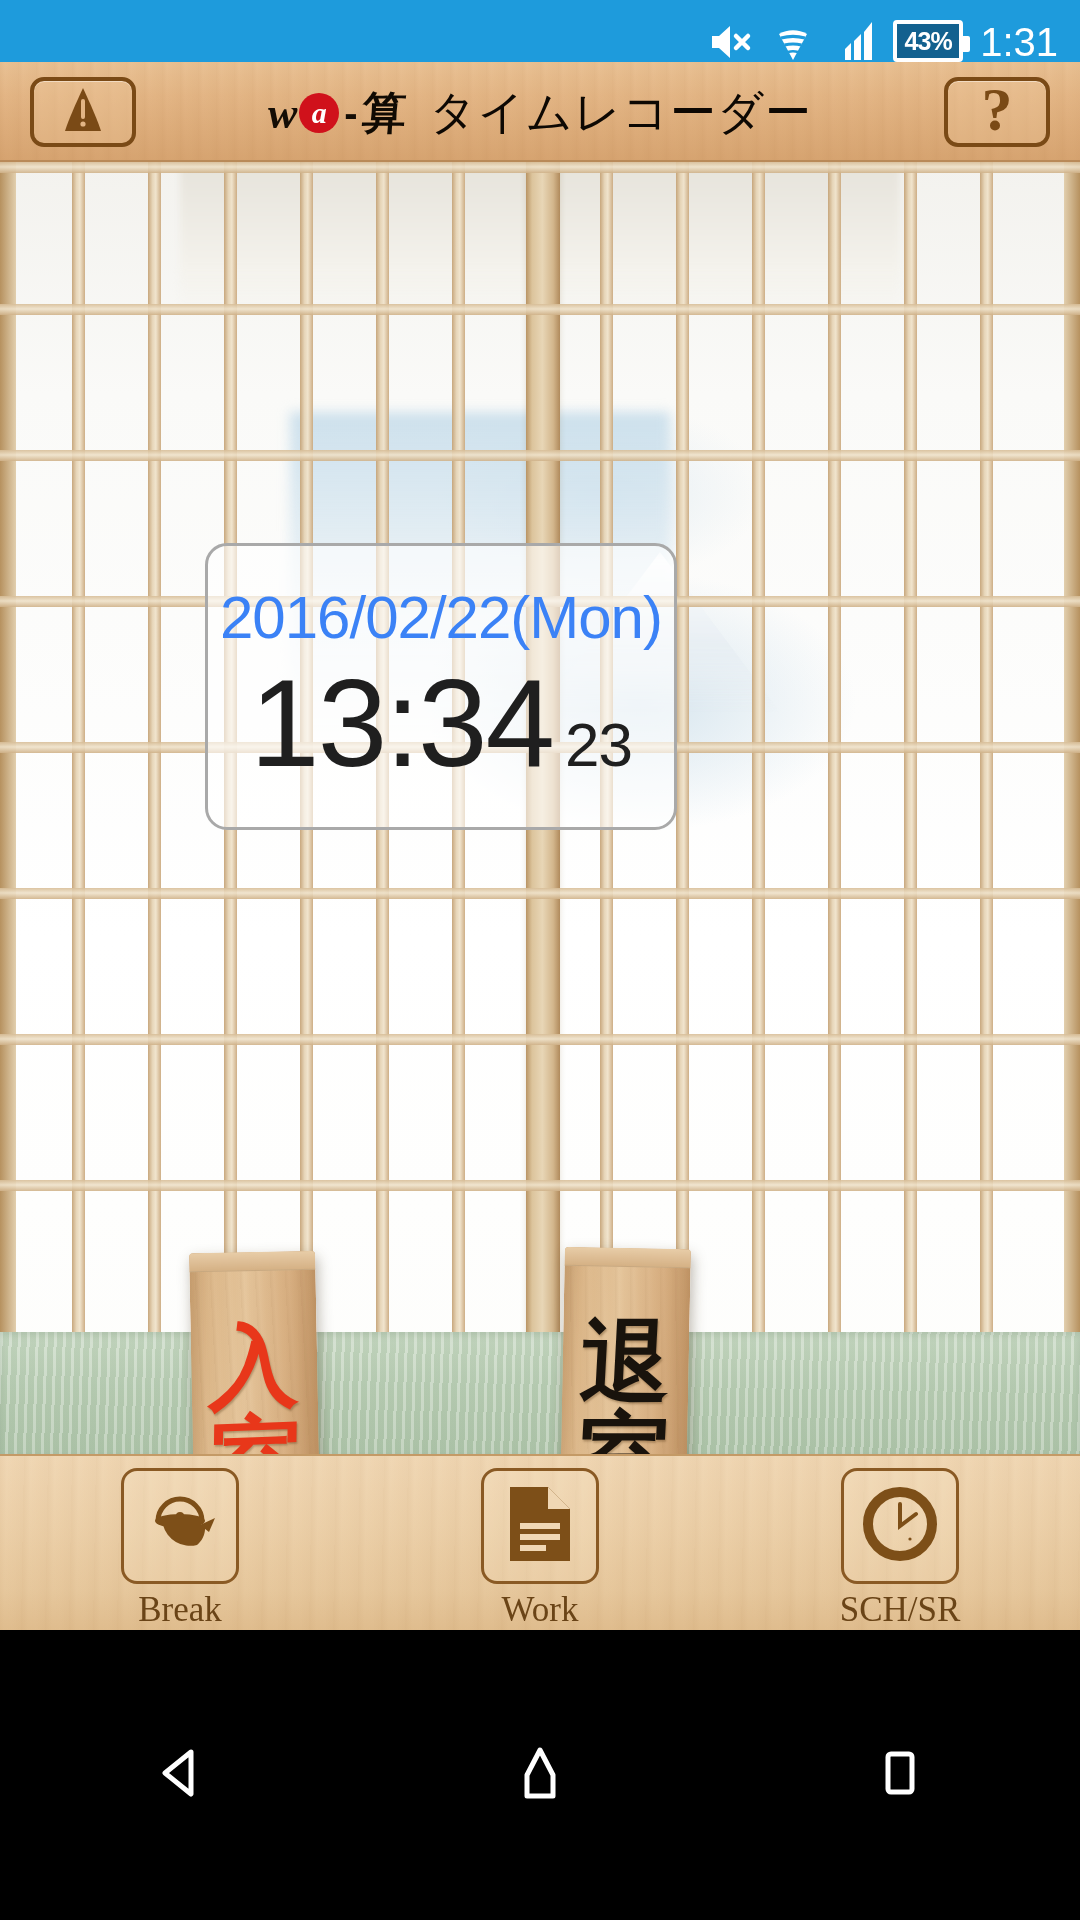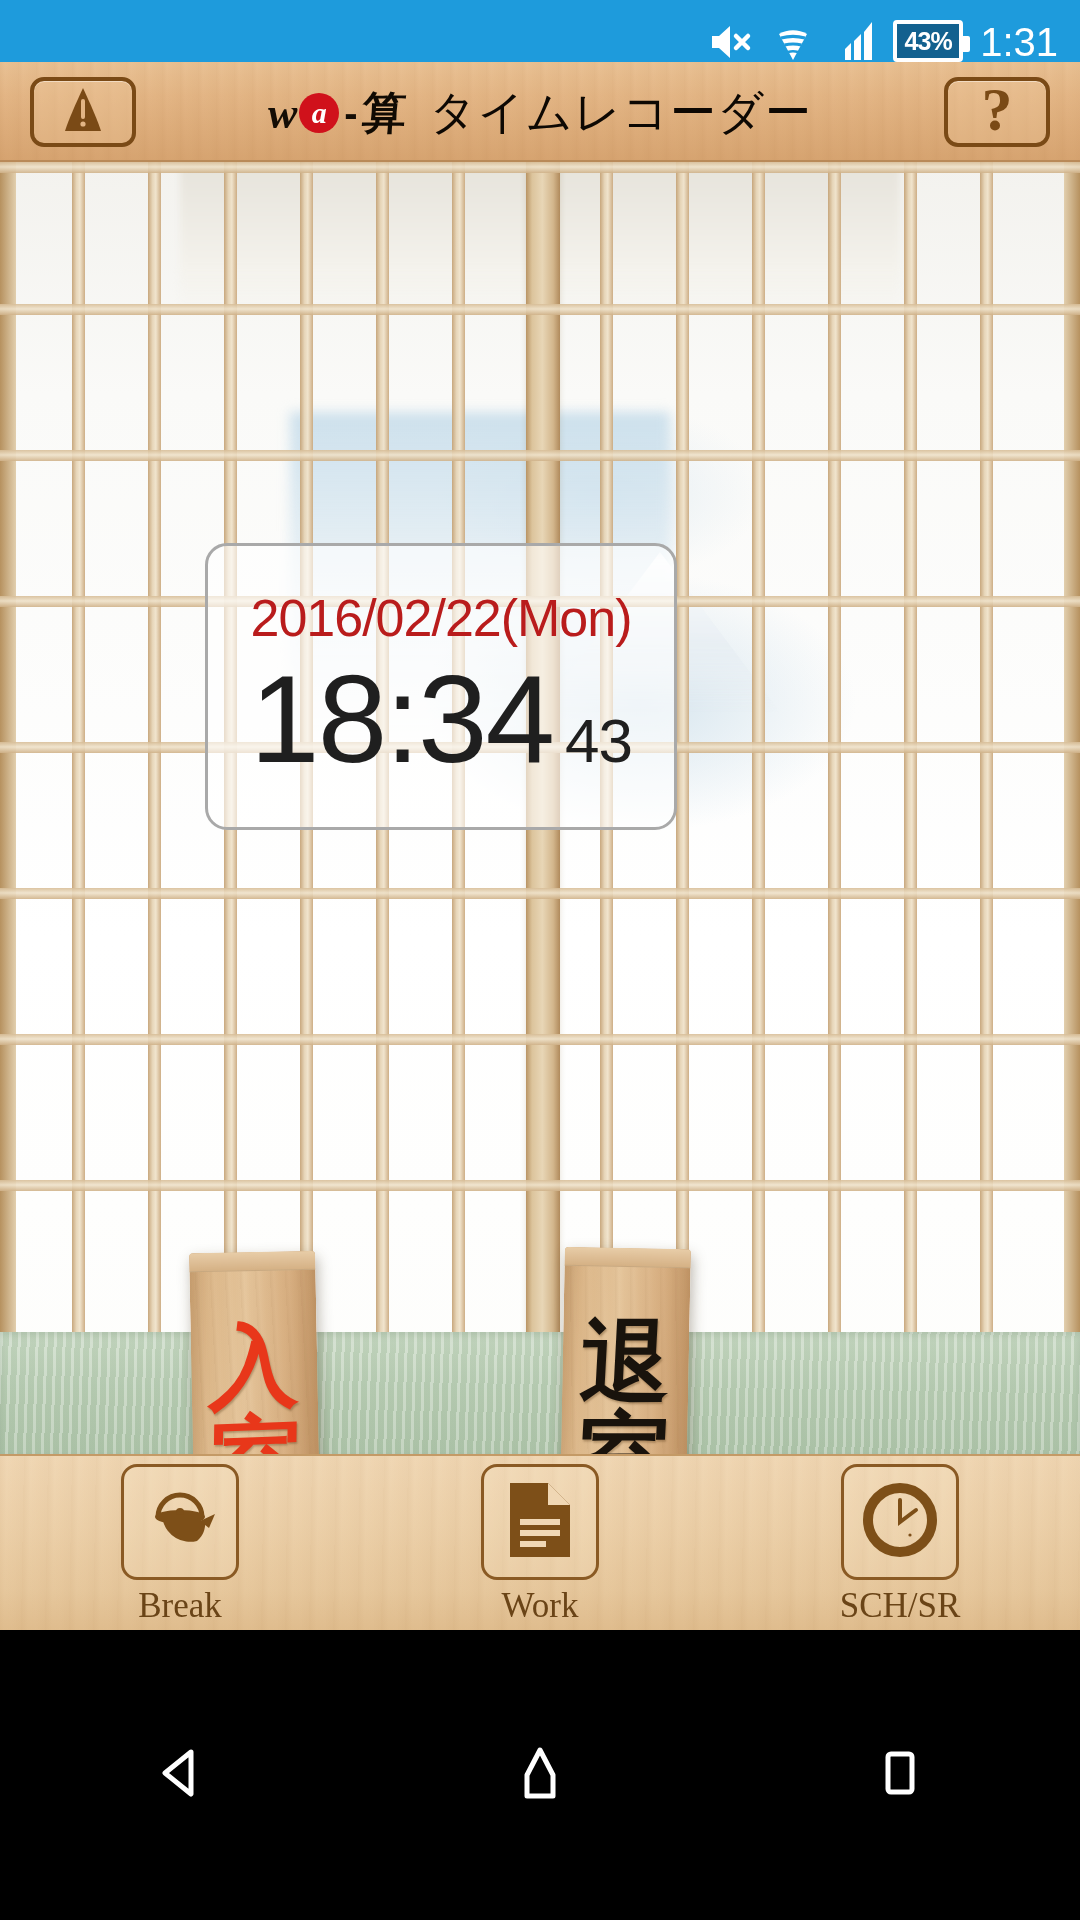--- a/index.html
+++ b/index.html
@@ -107,21 +107,21 @@
     box-shadow: inset 0 3px 6px rgba(120,140,120,.25);
   }
 
   
   .clockpanel{
     position:absolute; left:205px; top:381px; width:472px; height:287px;
     background:rgba(255,255,255,.60);
     border:3px solid #a9a9a9; border-radius:22px;
     display:flex; flex-direction:column; align-items:center; justify-content:center;
   }
-  .cp-date{ font-size:52px; color:#b91c1c; letter-spacing:-1px; line-height:1; margin-bottom:12px;}
+  .cp-date{ font-size:60px; color:#3b82f6; letter-spacing:-1px; line-height:1; margin-bottom:12px;}
   .cp-timerow{ display:flex; align-items:baseline; }
   .cp-time{ font-size:125px; color:#1f1f1f; line-height:1; letter-spacing:-2px;}
   .cp-sec{ font-size:62px; color:#1f1f1f; line-height:1; margin-left:12px; letter-spacing:-1px;}
 
   
   .stamp{
     position:absolute; width:126px; height:304px;
     border-radius:4px 4px 2px 2px;
     background:
       repeating-linear-gradient(88deg, rgba(150,105,55,.10) 0px, rgba(150,105,55,0) 4px, rgba(205,160,105,.10) 9px, rgba(170,120,65,.06) 15px),
@@ -146,21 +146,21 @@
   .stamp.right .stamp-ch{ color:#19130c; transform:skewX(-3deg) rotate(-1deg); }
   .stamp-inner{ display:flex; flex-direction:column; align-items:center; margin-top:16px; }
 
   
   .toolbar{
     position:absolute; left:0; top:1454px; width:1080px; height:176px;
     background:
       repeating-linear-gradient(91deg, rgba(180,135,85,.09) 0px, rgba(180,135,85,0) 7px, rgba(225,190,145,.10) 15px, rgba(180,135,85,.06) 24px),
       linear-gradient(180deg,#f0d7b4 0%, #ecd0a9 40%, #e6c79c 78%, #dfbc8d 100%);
     border-top:2px solid #c49a66;
-    display:flex; align-items:center; justify-content:space-around;
+    display:flex; align-items:flex-end; justify-content:space-around;
     padding-top:3px;
   }
   .tool{ width:200px; display:flex; flex-direction:column; align-items:center; }
   .tool-box{
     width:118px; height:116px; border:3px solid #8a5a24; border-radius:16px;
     display:flex; align-items:center; justify-content:center;
     background:rgba(255,240,215,.16);
   }
   .tool-label{
     margin-top:6px; font-family:"Liberation Serif", serif;
@@ -261,22 +261,22 @@
     <div class="lat-h" style="top:580px"></div>
     <div class="lat-h" style="top:726px"></div>
     <div class="lat-h" style="top:872px"></div>
     <div class="lat-h" style="top:1018px"></div>
 
     <div class="tatami"></div>
 
     <div class="clockpanel">
       <div class="cp-date">2016/02/22(Mon)</div>
       <div class="cp-timerow">
-        <span class="cp-time">18:34</span>
-        <span class="cp-sec">43</span>
+        <span class="cp-time">13:34</span>
+        <span class="cp-sec">23</span>
       </div>
     </div>
 
     <div class="stamp left">
       <div class="stamp-inner">
         <span class="stamp-ch">入</span>
         <span class="stamp-ch">室</span>
       </div>
     </div>
 

